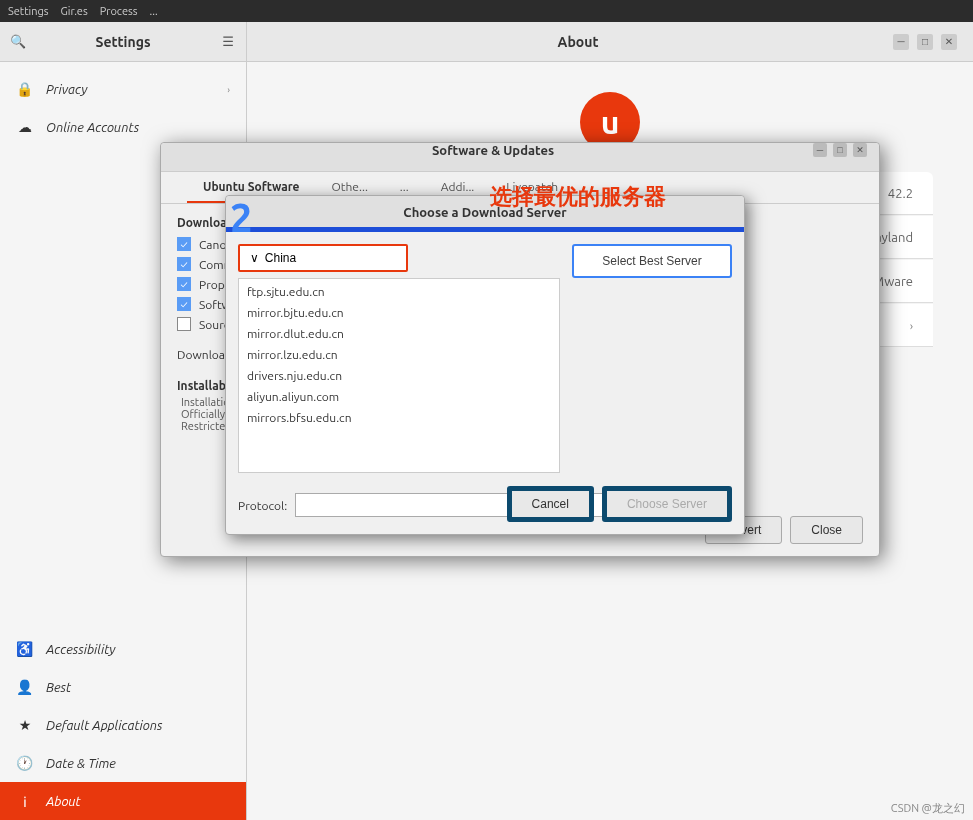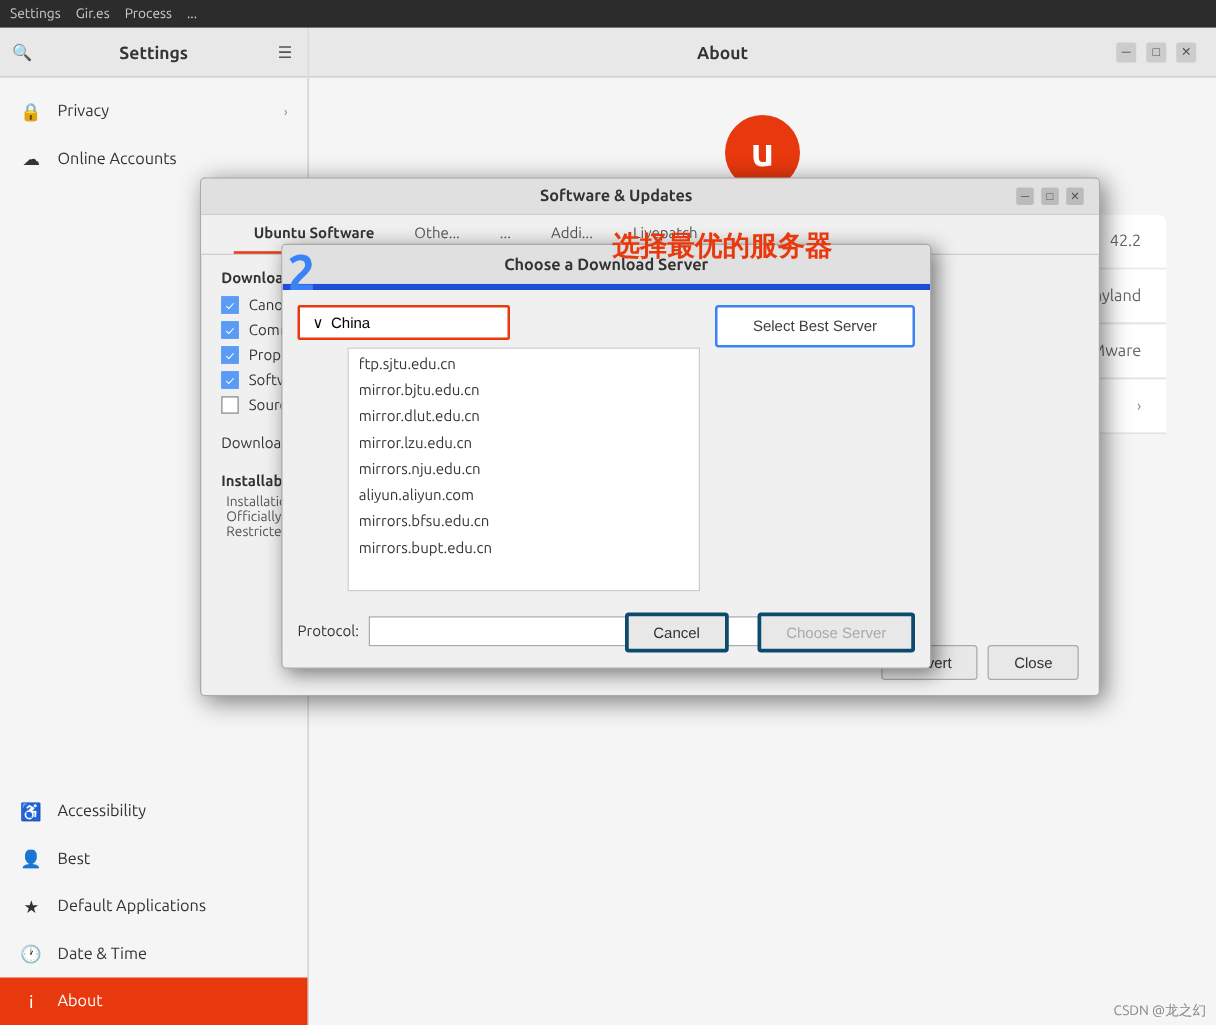--- a/index.html
+++ b/index.html
@@ -80,21 +80,21 @@
     }
     .settings-nav-item.active {
       background: #e8380d;
       color: white;
     }
     .nav-icon {
       width: 18px; height: 18px;
       display: flex; align-items: center; justify-content: center;
       font-size: 14px;
     }
-    .nav-label { flex: 1; font-size: 13px; }
+    .nav-label { flex: 1; font-size: 13px; font-style: italic; }
     .nav-chevron { font-size: 10px; color: #888; }
 
     
     .about-window {
       position: absolute;
       top: 22px; left: 247px;
       width: 726px;
       height: 798px;
       background: #f5f5f5;
       z-index: 5;
@@ -193,21 +193,20 @@
       background: #f0f0f0;
       border: 1px solid #aaa;
       box-shadow: 4px 4px 20px rgba(0,0,0,0.5);
       z-index: 20;
       border-radius: 4px;
     }
     .sw-titlebar {
       height: 29px;
       background: #e0e0e0;
       display: flex;
-      align-items: center;
       padding: 0 12px;
       border-bottom: 1px solid #ccc;
       border-radius: 4px 4px 0 0;
     }
     .sw-title {
       flex: 1;
       text-align: center;
       font-size: 13px;
       font-weight: bold;
       color: #333;
@@ -386,21 +385,20 @@
       width: 170px;
     }
 
     
     .cs-mirror-list {
       background: white;
       border: 1px solid #ccc;
       height: 195px;
       overflow-y: auto;
       padding: 2px 0;
-      margin-left: 40px;
     }
     .cs-mirror-item {
       padding: 4px 8px;
       font-size: 12px;
       color: #333;
       cursor: pointer;
     }
 
     
     .cs-select-best-btn {
@@ -440,26 +438,25 @@
     .cs-bottom {
       position: absolute;
       bottom: 12px;
       right: 12px;
       display: flex;
       gap: 8px;
     }
     .cs-btn {
       padding: 6px 20px;
       font-size: 12px;
-      border: 3px solid #0c4a6e;
+      border: 5px solid #0c4a6e;
       background: #e8e8e8;
       cursor: pointer;
       border-radius: 3px;
       color: #333;
-      margin-left: 15px;
     }
     .cs-btn.disabled {
       color: #aaa;
       cursor: default;
     }
 
     
     .csdn-mark {
       position: absolute;
       bottom: 4px;
@@ -626,24 +623,23 @@
     <div class="cs-left">
       <button class="cs-country-btn">
         <span>∨</span>
         <span>China</span>
       </button>
       <div class="cs-mirror-list">
         <div class="cs-mirror-item">ftp.sjtu.edu.cn</div>
         <div class="cs-mirror-item">mirror.bjtu.edu.cn</div>
         <div class="cs-mirror-item">mirror.dlut.edu.cn</div>
         <div class="cs-mirror-item">mirror.lzu.edu.cn</div>
-        <div class="cs-mirror-item">mirrors.nju.edu.cn</div>
+        <div class="cs-mirror-item">drivers.nju.edu.cn</div>
         <div class="cs-mirror-item">aliyun.aliyun.com</div>
         <div class="cs-mirror-item">mirrors.bfsu.edu.cn</div>
-        <div class="cs-mirror-item">mirrors.bupt.edu.cn</div>
       </div>
     </div>
     <div class="cs-right">
       <button class="cs-select-best-btn">Select Best Server</button>
     </div>
   </div>
   <div class="cs-protocol-row" style="padding:0 12px;align-items:center;">
     <span>Protocol:</span>
     <div class="cs-protocol-select">
       <span></span>

